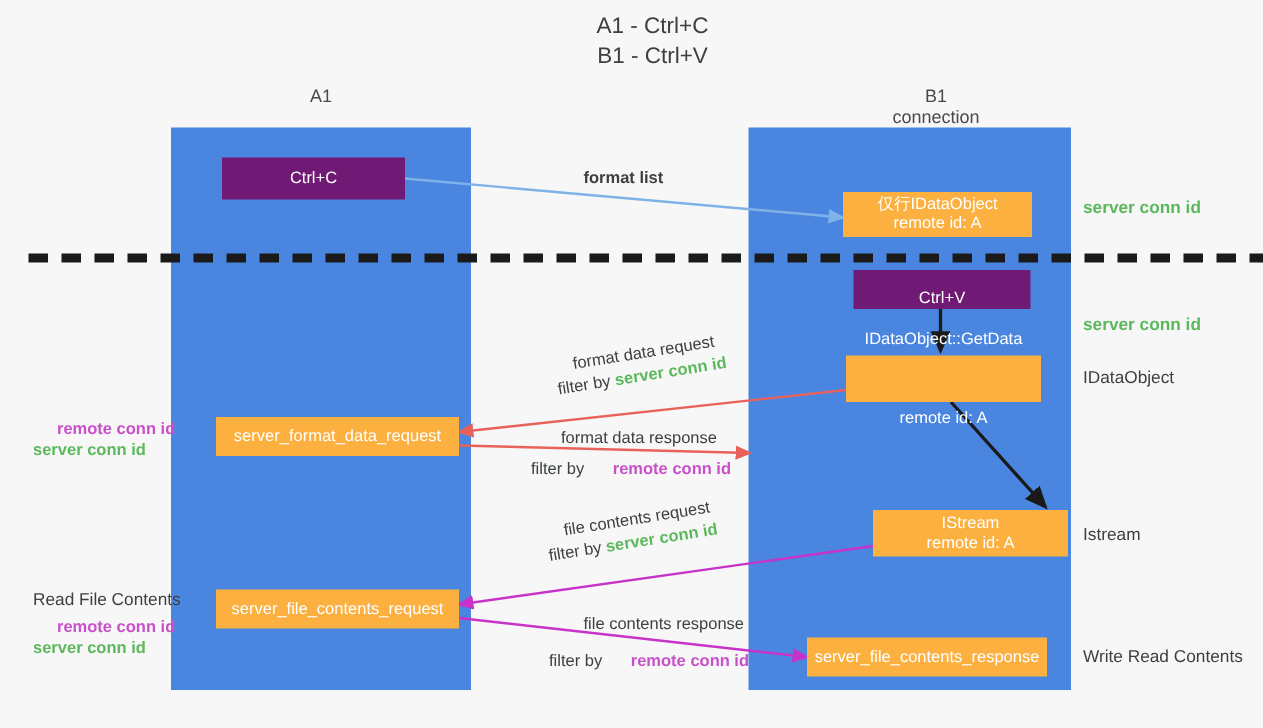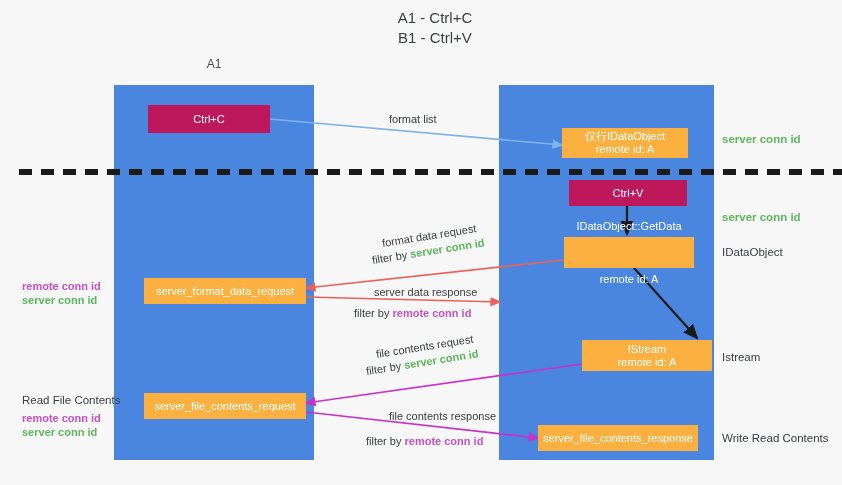--- a/index.html
+++ b/index.html
@@ -21,25 +21,25 @@
     line-height:14px;width:200px;
   }
   .lane{position:absolute;background:#4a86e0;}
 
   .node{
     position:absolute;box-sizing:border-box;
     display:flex;align-items:center;justify-content:center;
     text-align:center;color:#ffffff;font-size:11px;line-height:13px;
   }
   .node.orange{background:#fbb040;}
-  .node.green{background:#be185d;color:#ffffff;}
+  .node.green{background:#701a75;color:#ffffff;}
 
   .side-label{position:absolute;font-size:11.5px;color:#3c4043;line-height:14px;}
   .tag-server{color:#5cb85c;font-weight:bold;}
-  .tag-remote{color:#c850c8;font-weight:bold;}
+  .tag-remote{color:#c850c8;font-weight:bold;margin-left:16px;}
   .side-tags{position:absolute;font-size:11px;line-height:14px;}
 
   .wire-label{
     position:absolute;font-size:11px;color:#3c4043;line-height:14px;
     white-space:nowrap;
   }
   .wire-label b{font-weight:bold;}
   .rot-up{transform:rotate(-9deg);transform-origin:left center;}
 </style>
 </head>
@@ -47,20 +47,24 @@
 
 <div class="stage">
 
   <div class="title">
     <div>A1 - Ctrl+C</div>
     <div>B1 - Ctrl+V</div>
   </div>
 
   <div class="col-head" style="left:100px;top:57px;width:200px;">
     <div>A1</div>
+  </div>
+  <div class="col-head" style="left:510px;top:57px;width:200px;">
+    <div>B1</div>
+    <div>connection</div>
   </div>
 
   <div class="lane" style="left:100px;top:85px;width:200px;height:375px;"></div>
   <div class="lane" style="left:485px;top:85px;width:215px;height:375px;"></div>
 
   <svg class="wires" viewBox="0 0 842 485">
     <defs>
       <marker id="ah-blue" markerWidth="7" markerHeight="7" refX="6" refY="3" orient="auto">
         <path d="M0,0 L7,3 L0,6 z" fill="#7fb3e8"></path>
       </marker>
@@ -102,21 +106,21 @@
 
   <div class="node orange" style="left:130px;top:278px;width:162px;height:26px;">
     <span>server_format_data_request</span>
   </div>
 
   <div class="node orange" style="left:548px;top:128px;width:126px;height:30px;flex-direction:column;text-align:right;">
     <span>仅行IDataObject</span>
     <span>remote id: A</span>
   </div>
 
-  <div class="node green" style="left:555px;top:180px;width:118px;height:26px;">
+  <div class="node green" style="left:555px;top:180px;width:118px;height:26px;align-items:flex-end;">
     <span>Ctrl+V</span>
   </div>
 
   <div class="node orange" style="left:550px;top:237px;width:130px;height:31px;flex-direction:column;gap:40px;">
     <span>IDataObject::GetData</span>
     <span>remote id: A</span>
   </div>
 
 
   <div class="node orange" style="left:568px;top:340px;width:130px;height:31px;flex-direction:column;">
@@ -138,28 +142,28 @@
     <div class="tag-remote">remote conn id</div>
     <div class="tag-server">server conn id</div>
   </div>
 
   <div class="side-label" style="left:8px;top:393px;">Read File Contents</div>
   <div class="side-tags" style="left:8px;top:411px;">
     <div class="tag-remote">remote conn id</div>
     <div class="tag-server">server conn id</div>
   </div>
 
-  <div class="wire-label" style="left:375px;top:112px;">format list</div>
+  <div class="wire-label" style="left:375px;top:112px;font-weight:bold;">format list</div>
 
   <div class="wire-label rot-up" style="left:368px;top:236px;">format data request</div>
   <div class="wire-label rot-up" style="left:358px;top:253px;">
     <span>filter by </span><b class="tag-server">server conn id</b>
   </div>
 
-  <div class="wire-label" style="left:360px;top:285px;">server data response</div>
+  <div class="wire-label" style="left:360px;top:285px;">format data response</div>
   <div class="wire-label" style="left:340px;top:306px;">
     <span>filter by </span><b class="tag-remote">remote conn id</b>
   </div>
 
   <div class="wire-label rot-up" style="left:362px;top:347px;">file contents request</div>
   <div class="wire-label rot-up" style="left:352px;top:364px;">
     <span>filter by </span><b class="tag-server">server conn id</b>
   </div>
 
   <div class="wire-label" style="left:375px;top:409px;">file contents response</div>

